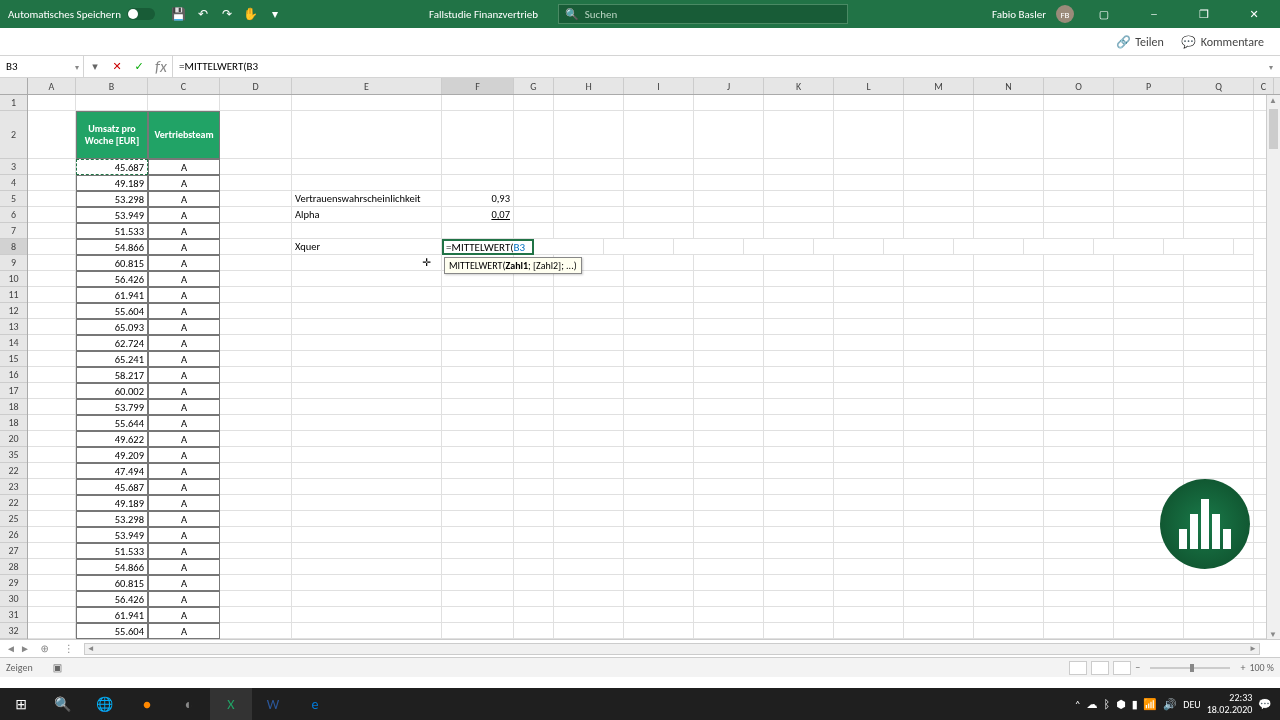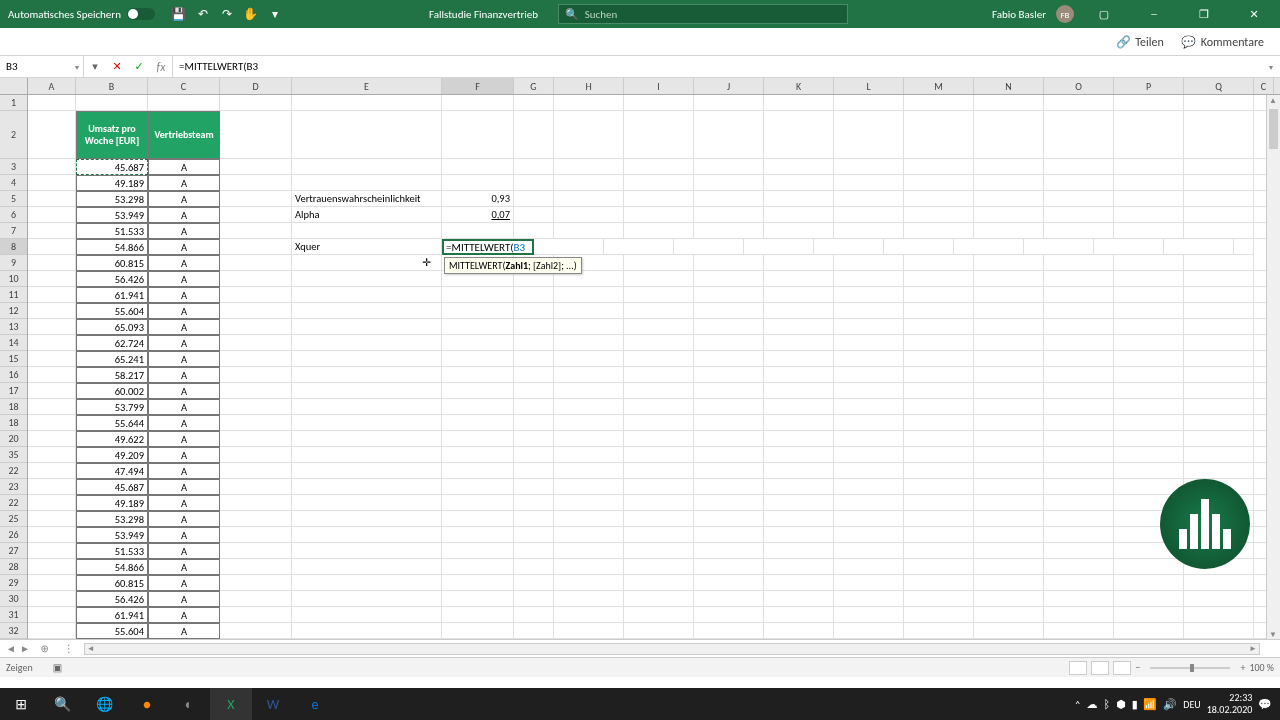--- a/index.html
+++ b/index.html
@@ -27,21 +27,21 @@
 .ribbon-tabs::after { content: ""; position: absolute; right: 260px; }
 
 
 .formula-bar { height: 22px; border-bottom: 1px solid #d4d4d4; display: flex; align-items: center; background: #fff; }
 .name-box { width: 84px; border-right: 1px solid #d4d4d4; height: 100%; display: flex; align-items: center; padding: 0 6px; font-size: 11px; position: relative; }
 .name-box::after { content: "▾"; position: absolute; right: 4px; font-size: 8px; color: #888; }
 .fx-controls { display: flex; border-right: 1px solid #d4d4d4; height: 100%; }
 .fx-btn { width: 22px; display: flex; align-items: center; justify-content: center; font-size: 11px; color: #666; }
 .fx-btn.cancel { color: #c00; }
 .fx-btn.confirm { color: #0a0; }
-.fx-label { font-style: italic; color: #888; font-size: 12px; }
+.fx-label { font-style: italic; color: #888; font-size: 16px; }
 .formula-input { flex: 1; padding: 0 6px; font-size: 11px; display: flex; align-items: center; height: 100%; }
 .formula-dropdown { width: 18px; display: flex; align-items: center; justify-content: center; font-size: 8px; color: #888; }
 
 
 .grid-container { position: relative; height: 561px; overflow: hidden; }
 .col-headers { height: 17px; display: flex; background: #e6e6e6; border-bottom: 1px solid #aaa; }
 .corner { width: 28px; border-right: 1px solid #aaa; background: #e6e6e6; }
 .col-h { border-right: 1px solid #ccc; font-size: 10px; color: #444; display: flex; align-items: center; justify-content: center; }
 .col-h.active { background: #d2d2d2; }
 .grid-body { display: flex; height: 544px; }

